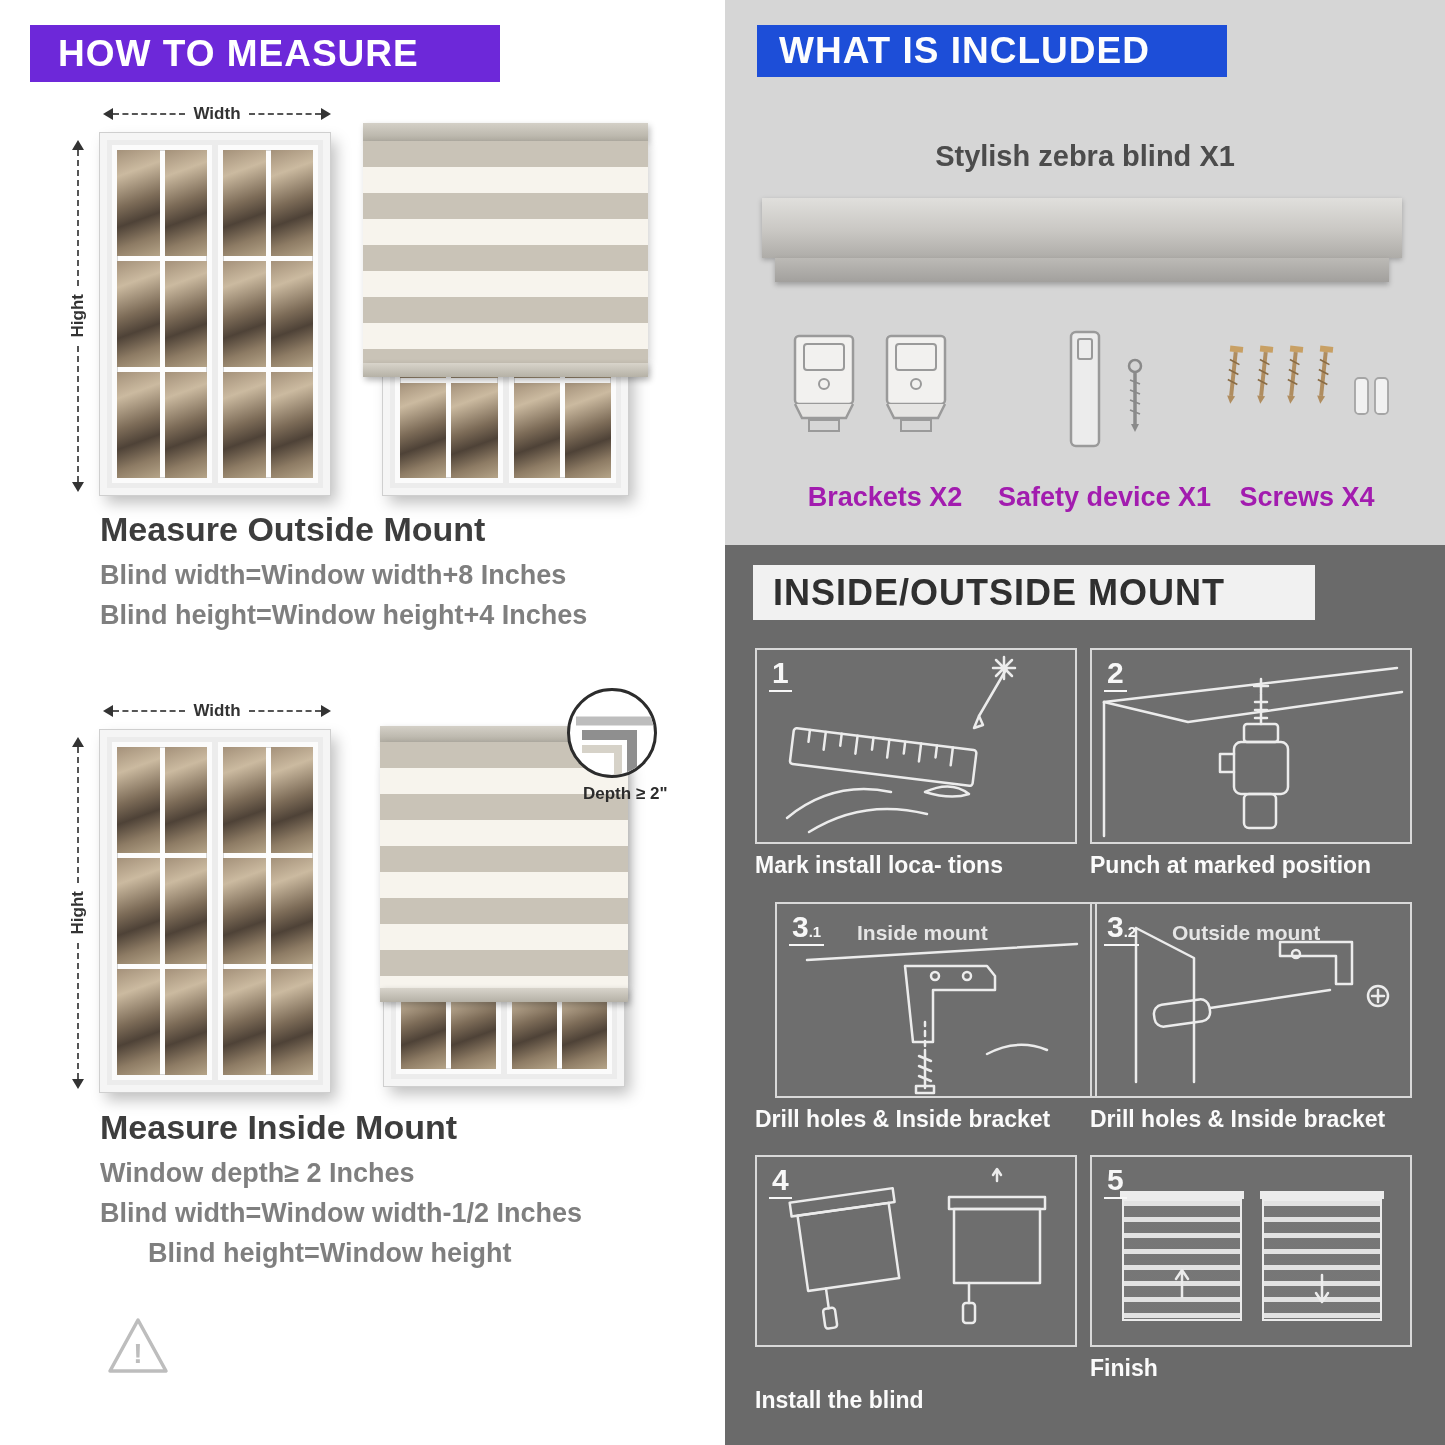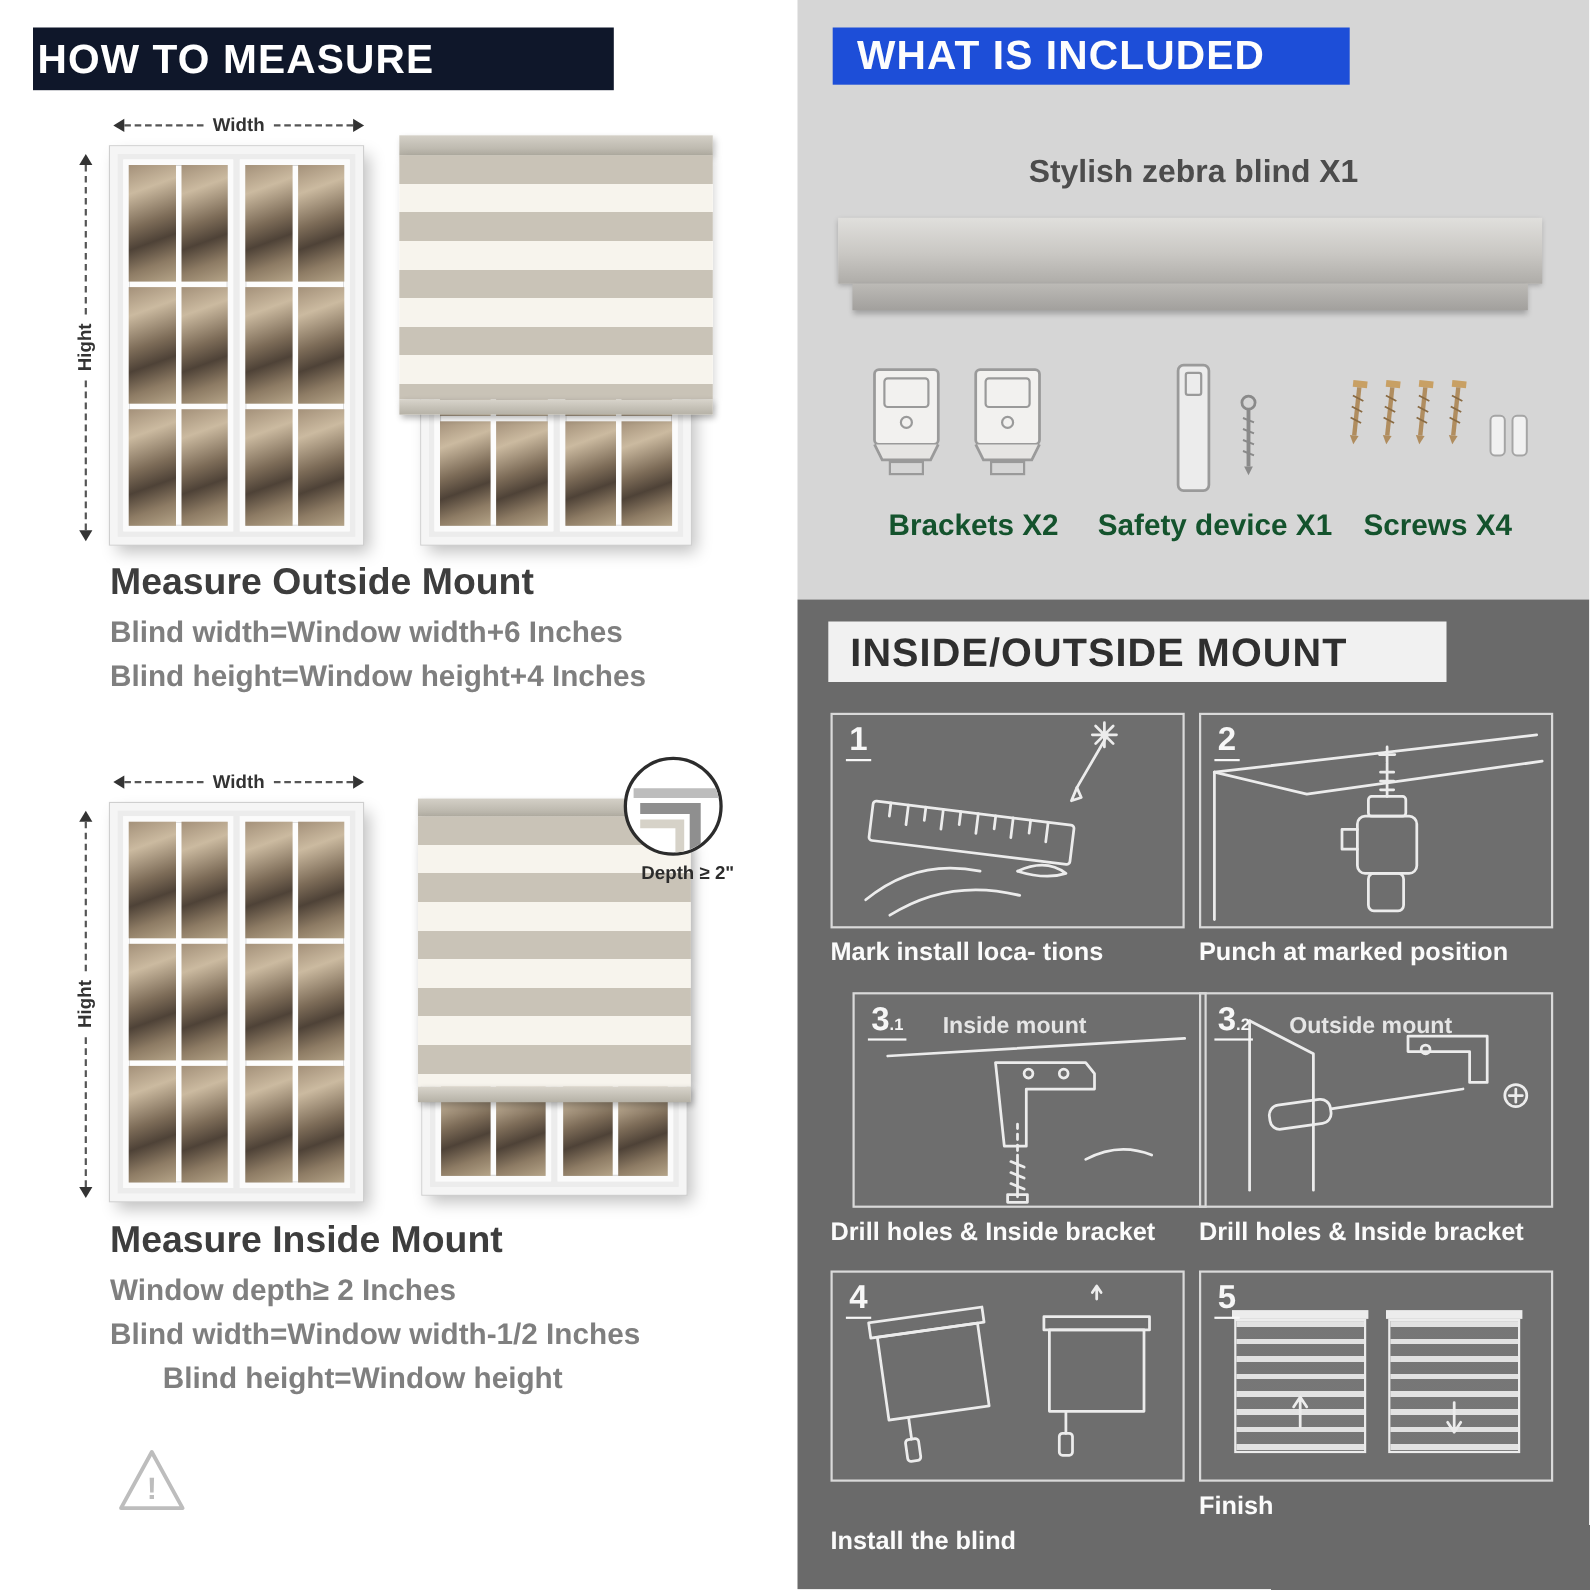--- a/index.html
+++ b/index.html
@@ -2,23 +2,23 @@
 <html><head>
 <meta charset="utf-8">
 <style>
   * { box-sizing: border-box; margin: 0; padding: 0; }
   html,body { background:#fff; }
   body { font-family: "Liberation Sans", sans-serif; }
   .canvas { position:relative; width:1445px; height:1445px; background:#fff; overflow:hidden; }
 
   
   .left-header {
-    position:absolute; left:30px; top:25px; width:528px; height:57px;
-    background:#0f172a; color:#fff; font-size:37px; font-weight:bold;
-    line-height:57px; padding-left:4px; letter-spacing:1px;
+    position:absolute; left:30px; top:25px; width:470px; height:57px;
+    background:#6d28d9; color:#fff; font-size:37px; font-weight:bold;
+    line-height:57px; padding-left:28px; letter-spacing:1px;
   }
   .section-title { position:absolute; left:100px; color:#3d3d3d; font-size:34px; font-weight:bold; }
   .formula { position:absolute; left:100px; color:#7f7f7f; font-size:27px; font-weight:bold; }
 
   
   .window {
     position:absolute; background:#ececec; border:7px solid #f5f5f5; padding:5px;
     box-shadow: 0 0 0 1px #cfcfcf, 6px 8px 14px rgba(0,0,0,.25);
     display:flex; gap:6px;
   }
@@ -62,21 +62,21 @@
   
   .included { position:absolute; left:725px; top:0; width:720px; height:545px; background:#d6d6d6; }
   .included-header { position:absolute; left:32px; top:25px; width:470px; height:52px;
     background:#1d4ed8; color:#fdfdfd; font-size:37px; font-weight:bold; line-height:52px; padding-left:22px; letter-spacing:1px; }
   .blind-label { position:absolute; left:0; top:140px; width:100%; text-align:center;
     color:#4c4c4c; font-size:29px; font-weight:bold; }
   .headrail { position:absolute; left:37px; top:198px; width:640px; height:60px;
     background:linear-gradient(#e0dfdc,#c9c7c3 55%,#aeaca8); box-shadow:0 2px 5px rgba(0,0,0,.25); }
   .valance { position:absolute; left:50px; top:258px; width:614px; height:24px;
     background:linear-gradient(#bcbab6,#a2a09d); box-shadow:0 3px 5px rgba(0,0,0,.25); }
-  .item-label { position:absolute; top:462px; color:#14532d; font-size:27px; font-weight:bold; text-align:center; }
+  .item-label { position:absolute; top:482px; color:#a21caf; font-size:27px; font-weight:bold; text-align:center; }
 
   
   .mount { position:absolute; left:725px; top:545px; width:720px; height:900px; background:#6a6a6a; }
   .mount-header { position:absolute; left:28px; top:20px; width:562px; height:55px;
     background:#f1f1f1; color:#2f2f2f; font-size:36px; font-weight:bold; line-height:55px; padding-left:20px; letter-spacing:1px; }
   .panel { position:absolute; border:2px solid #d9d9d9; background:rgba(255,255,255,.03); }
   .panel-num { position:absolute; left:12px; top:8px; color:#f7f7f7; font-size:30px; font-weight:bold;
     border-bottom:2px solid #f7f7f7; padding:0 3px 2px; line-height:1; }
   .panel-num .sub { font-size:15px; font-weight:bold; }
   .panel-title { position:absolute; left:80px; top:17px; color:#e5e5e5; font-size:21px; font-weight:bold; }
@@ -146,21 +146,21 @@
           <i class="pane"></i>
           <i class="pane"></i>
         </div>
     </div>
     <div class="blind-head" style="top:0; height:18px;"></div>
     <div class="blind-fabric" style="top:18px; height:222px;"></div>
     <div class="blind-rail" style="top:240px; height:14px;"></div>
   </div>
 
   <div class="section-title" style="top:510px;">Measure Outside Mount</div>
-  <div class="formula" style="top:560px;">Blind width=Window width+6 Inches</div>
+  <div class="formula" style="top:560px;">Blind width=Window width+8 Inches</div>
   <div class="formula" style="top:600px;">Blind height=Window height+4 Inches</div>
 
   <div class="h-arrow" style="left:103px; top:701px; width:228px;">
     <span class="tri l"></span>
     <span class="line"></span>
     <span class="lbl">Width</span>
     <span class="line"></span>
     <span class="tri r"></span>
   </div>
   <div class="v-arrow" style="left:68px; top:737px; height:352px;">

